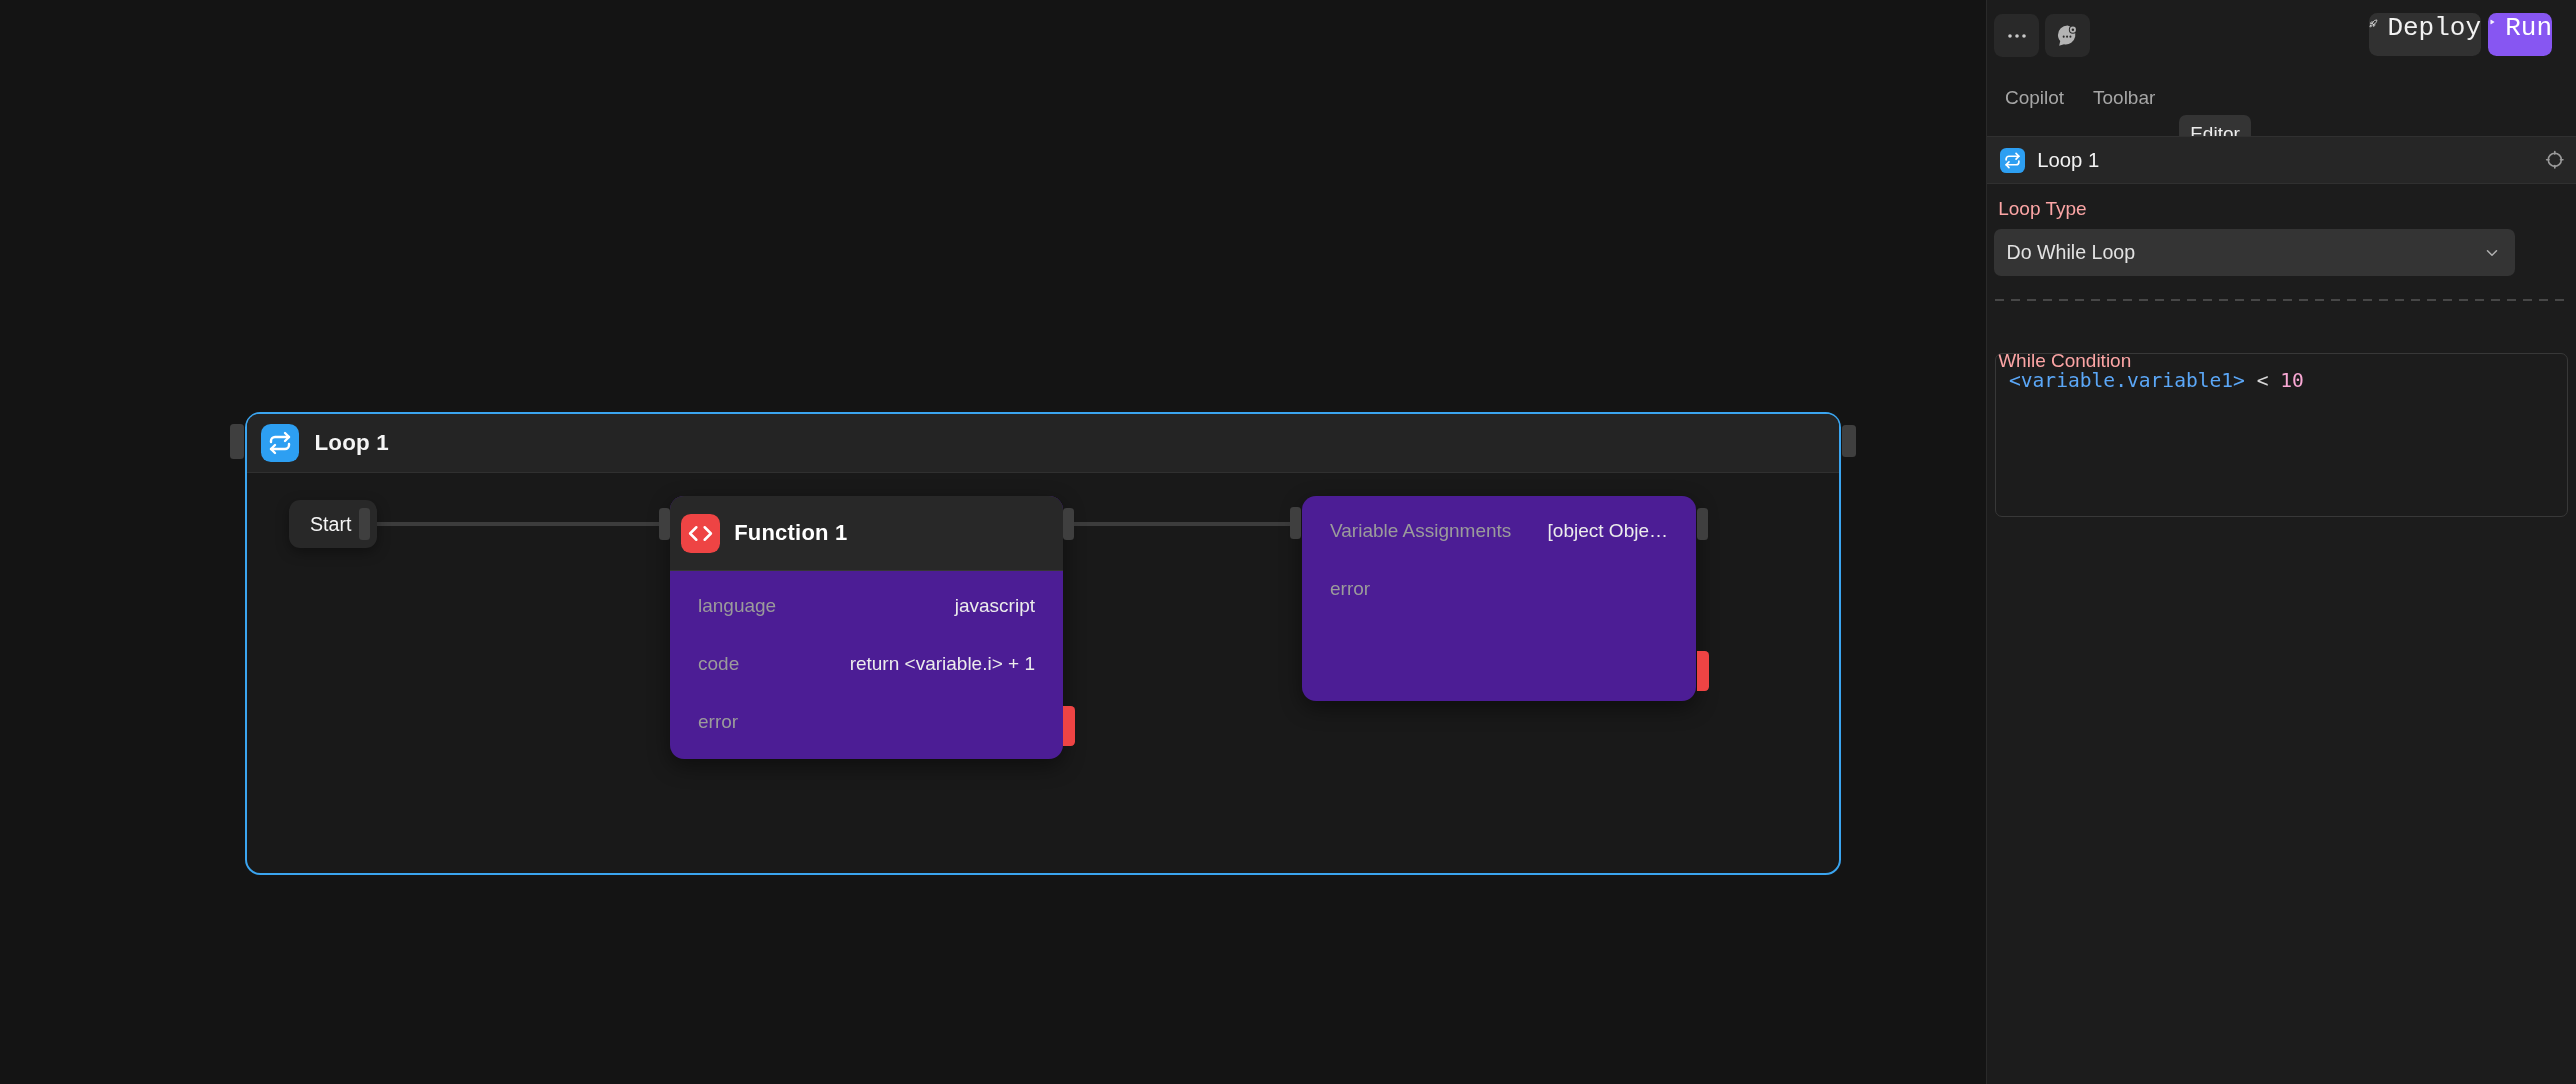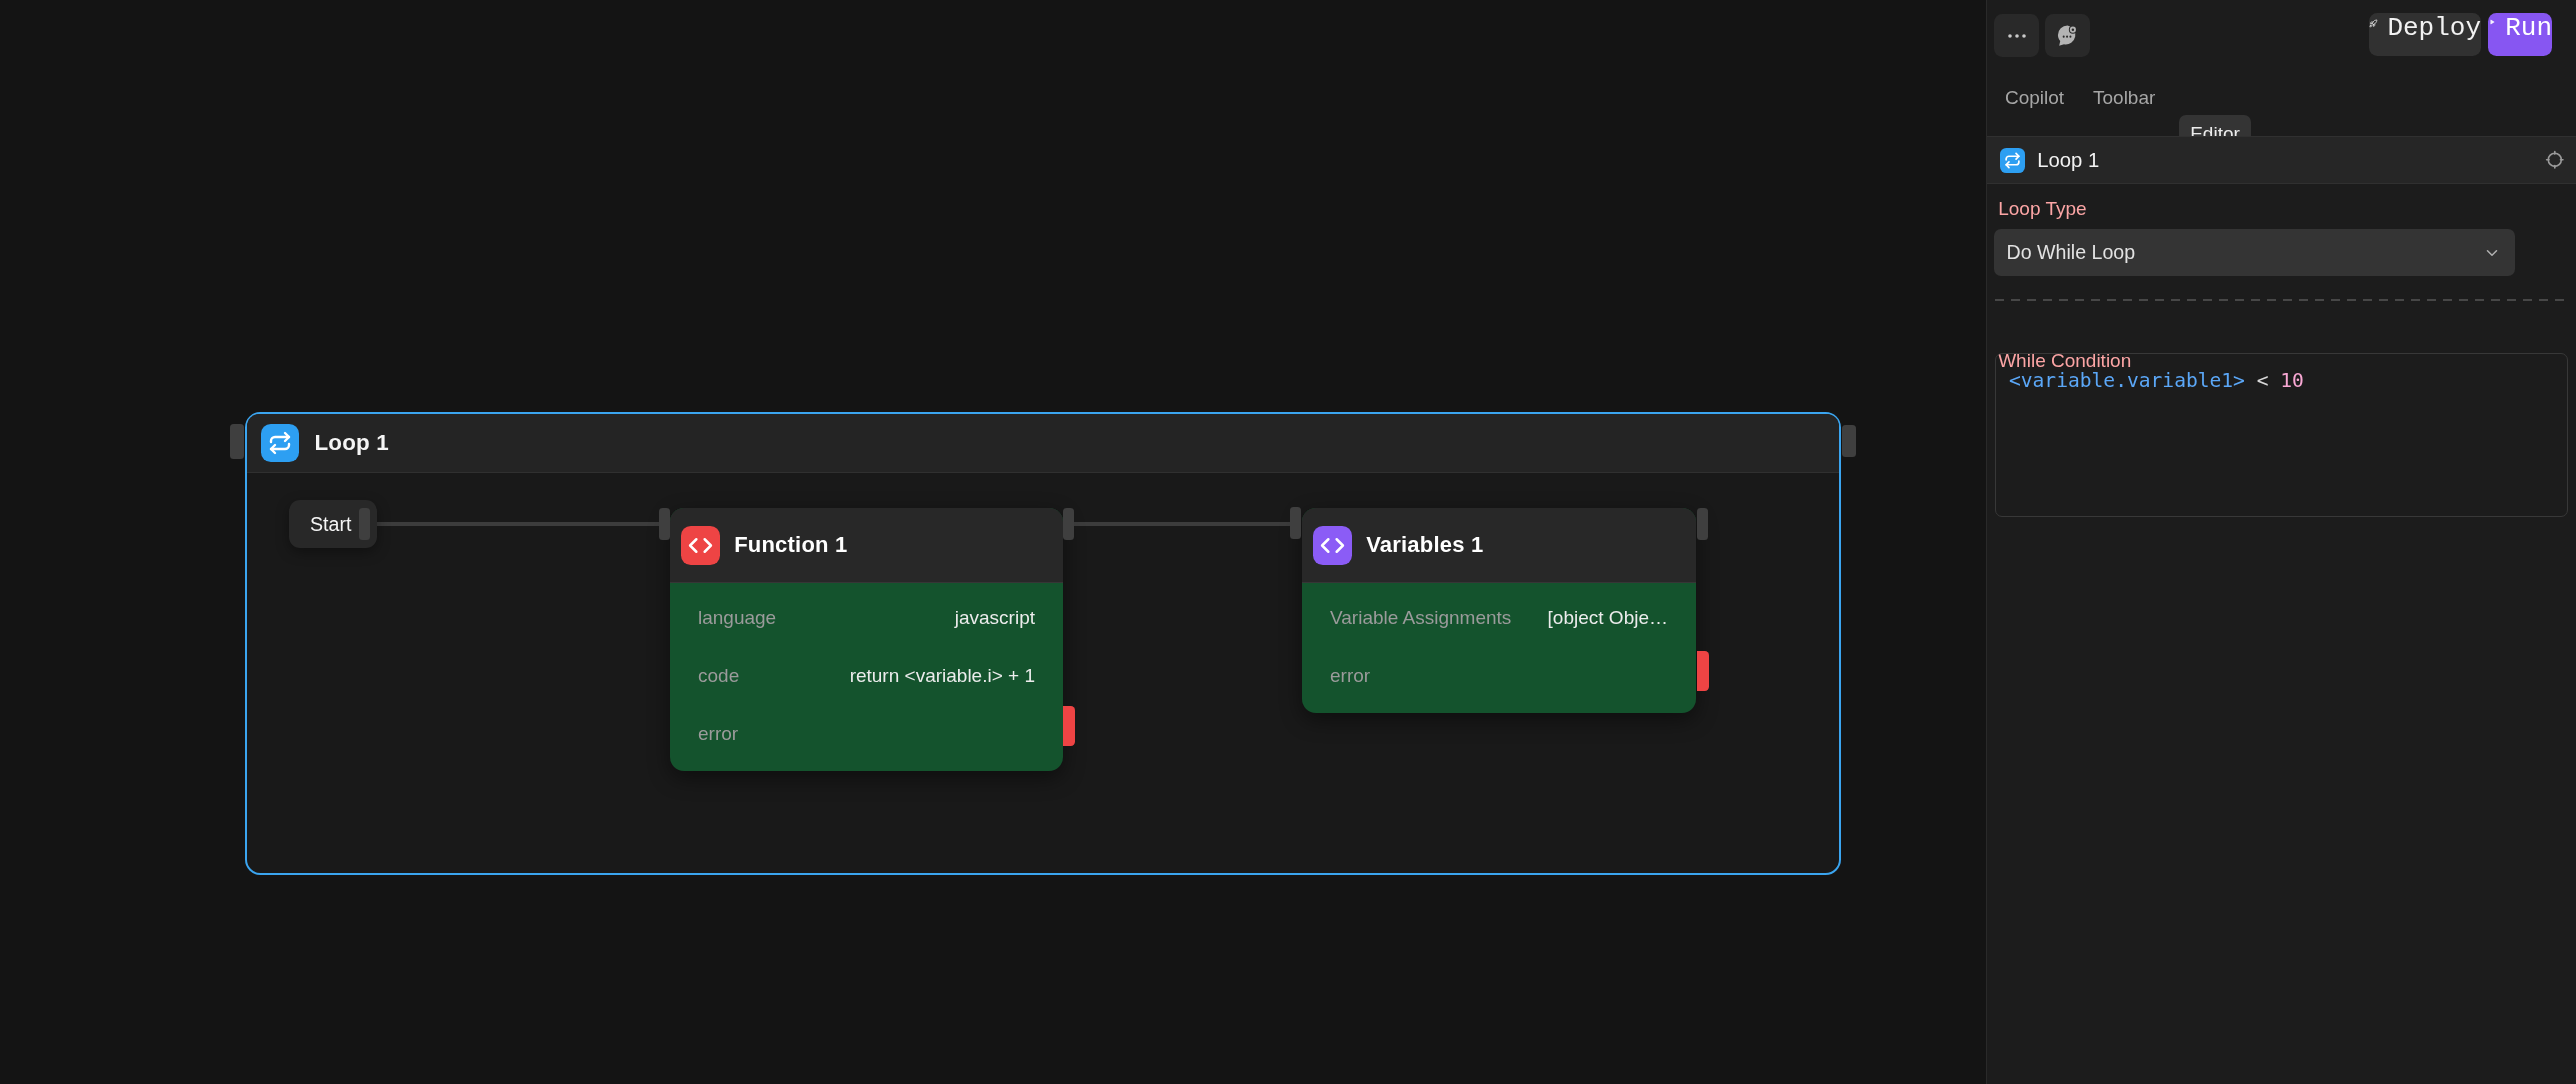--- a/index.html
+++ b/index.html
@@ -27,22 +27,22 @@
 
   .port { position:absolute; background:#3f3f3f; border-radius:3.5px; }
   .error-port { position:absolute; background:#EE4444; border-radius:0 4.2px 4.2px 0; }
   .edge { position:absolute; height:3.5px; background:#3c3c3c; }
 
   .start-node { position:absolute; left:271px; top:500px; width:88px; height:48px;
     background:#282828; border-radius:11.2px; display:flex; align-items:center;
     padding-left:21px; box-shadow:0 4.2px 12.6px rgba(0,0,0,0.35);margin-left:18px; }
   .start-label { font-size:19.6px; color:#f5f5f5; }
 
-  .flow-node { position:absolute; background:#14532d; border-radius:14px;
-    box-shadow:0 7px 21px rgba(0,0,0,0.45);margin-top:12px; }
+  .flow-node { position:absolute; background:#4c1d95; border-radius:14px;
+    box-shadow:0 7px 21px rgba(0,0,0,0.45); }
   .node-header { height:75px; background:#282828; border-bottom:1.4px solid #363636;
     border-radius:14px 14px 0 0; display:flex; align-items:center; padding:0 17px 0 11.2px; gap:14px; }
   .node-title { font-size:22px; font-weight:600; color:#ffffff; letter-spacing:0.2px; }
   .node-body { padding-top:5.6px; }
   .node-row { height:58px; display:flex; align-items:center; justify-content:space-between; padding:0 28px; }
   .row-label { font-size:19px; color:#9b9b9b; white-space:nowrap; }
   .row-value { font-size:19px; color:#ececec; white-space:nowrap; margin-left:17px; }
 
   
   .panel { position:absolute; left:1986px; top:0; width:590px; height:1084px;
@@ -138,29 +138,20 @@
           <span class="row-label">error</span>
           <span class="row-value"></span>
         </div>
       </div>
     </div>
     <div class="port" style="left:659px; top:508px; width:10.5px; height:32px;"></div>
     <div class="port" style="left:1063px; top:508px; width:11.2px; height:32px;"></div>
     <div class="error-port" style="left:1063px; top:706px; width:12px; height:40px;"></div>
 
     <div class="flow-node" style="left:1302px; top:496px; width:394px; height:205px;">
-      <div class="node-header">
-        <span class="badge purple md">
-          <svg width="25" height="25" viewBox="0 0 24 24" fill="none" stroke="#ffffff" stroke-width="2.4" stroke-linecap="round" stroke-linejoin="round">
-            <path d="m16 18 6-6-6-6"></path>
-              <path d="m8 6-6 6 6 6"></path>
-          </svg>
-        </span>
-        <span class="node-title">Variables 1</span>
-      </div>
       <div class="node-body">
         <div class="node-row">
           <span class="row-label">Variable Assignments</span>
           <span class="row-value">[object Obje…</span>
         </div>
         <div class="node-row">
           <span class="row-label">error</span>
           <span class="row-value"></span>
         </div>
       </div>

